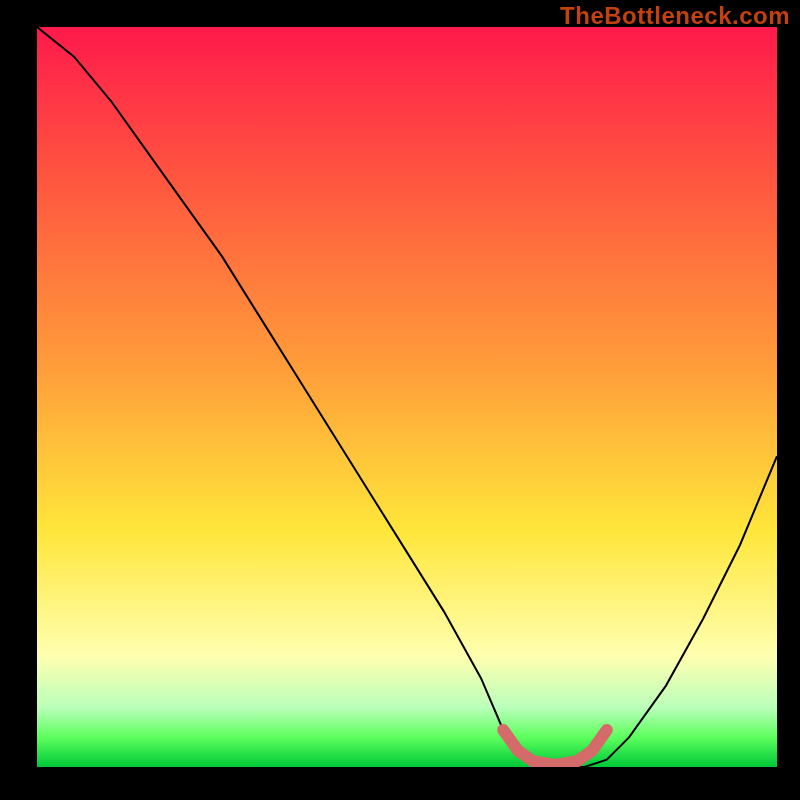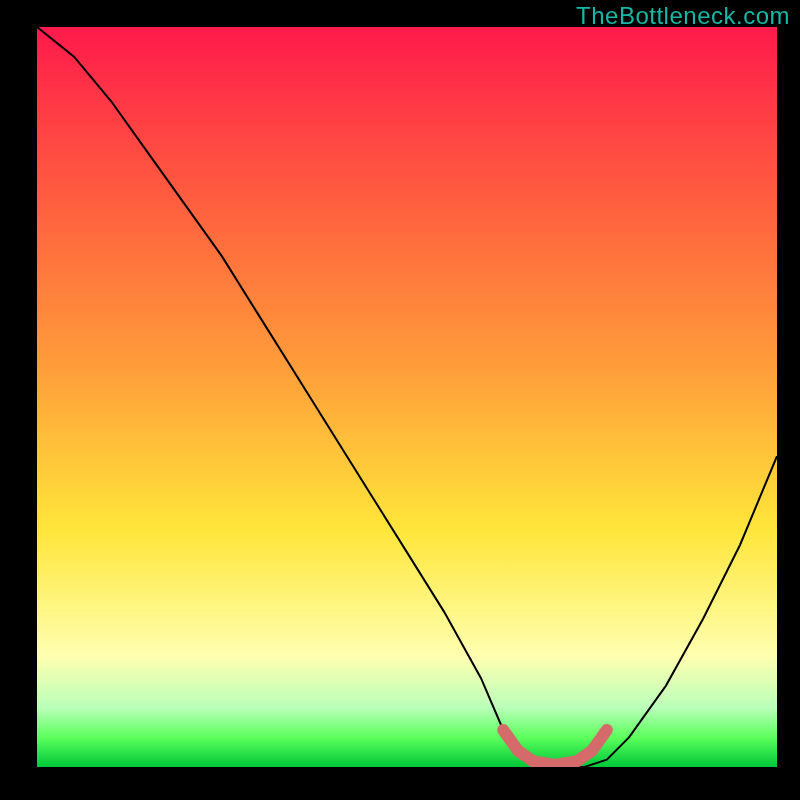--- a/index.html
+++ b/index.html
@@ -16,23 +16,23 @@
     left: 0;
     top: 0;
     width: 800px;
     height: 800px;
     background: #000;
   }
   #watermark {
     position: absolute;
     top: 2px;
     right: 10px;
-    color: #14b8a6;
+    color: #c2410c;
     font-size: 24px;
-    font-weight: 400;
+    font-weight: 700;
     letter-spacing: 0.5px;
     z-index: 5;
   }
   #plot-area {
     position: absolute;
     left: 37px;
     top: 27px;
     width: 740px;
     height: 740px;
     overflow: hidden;

